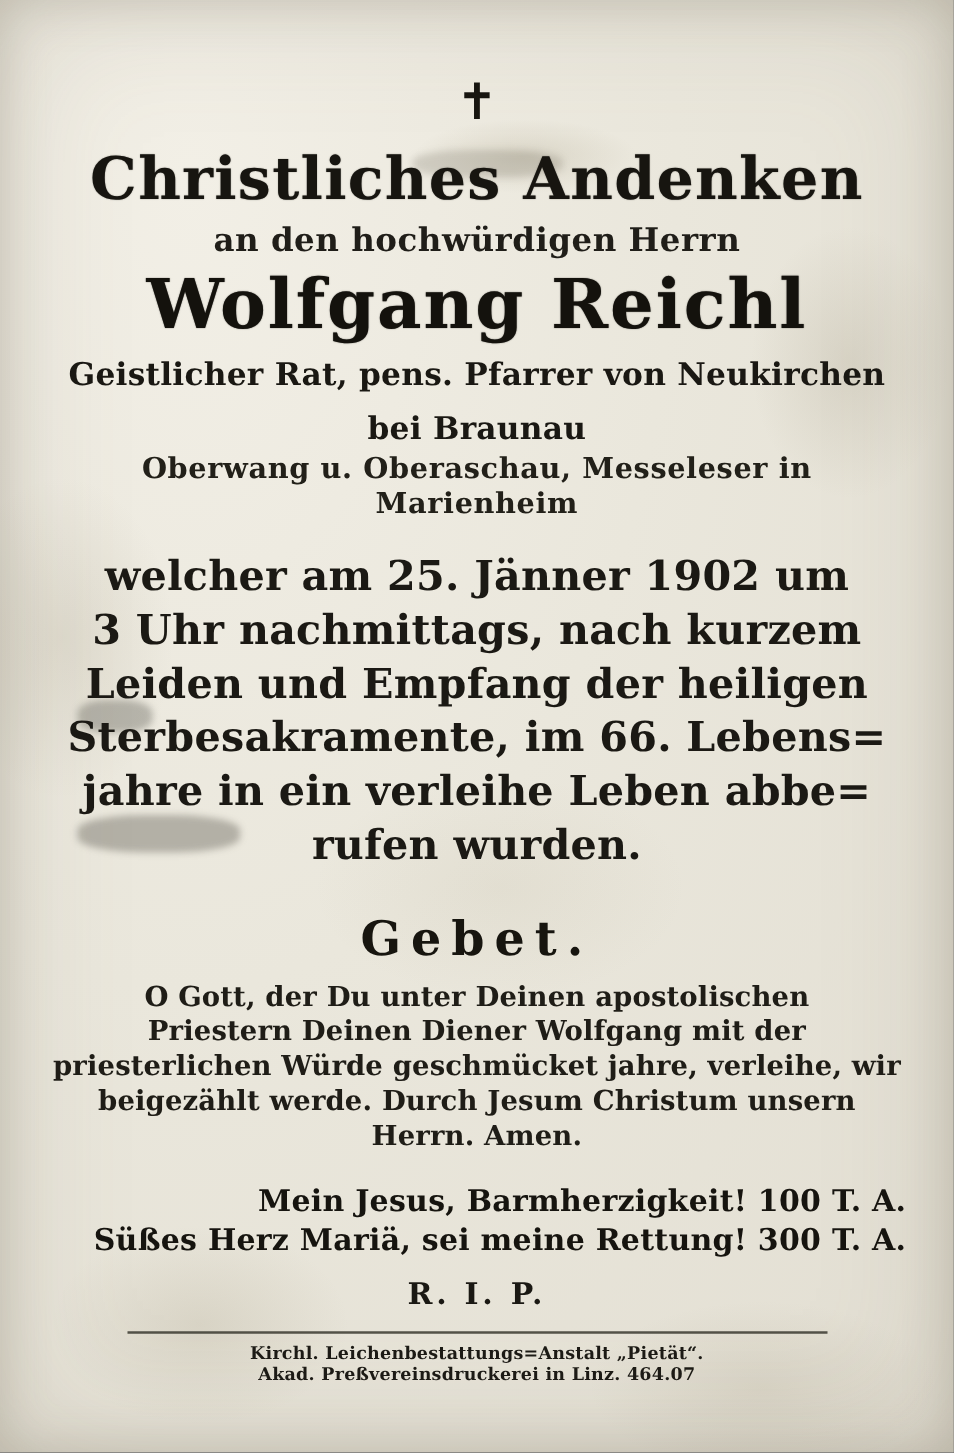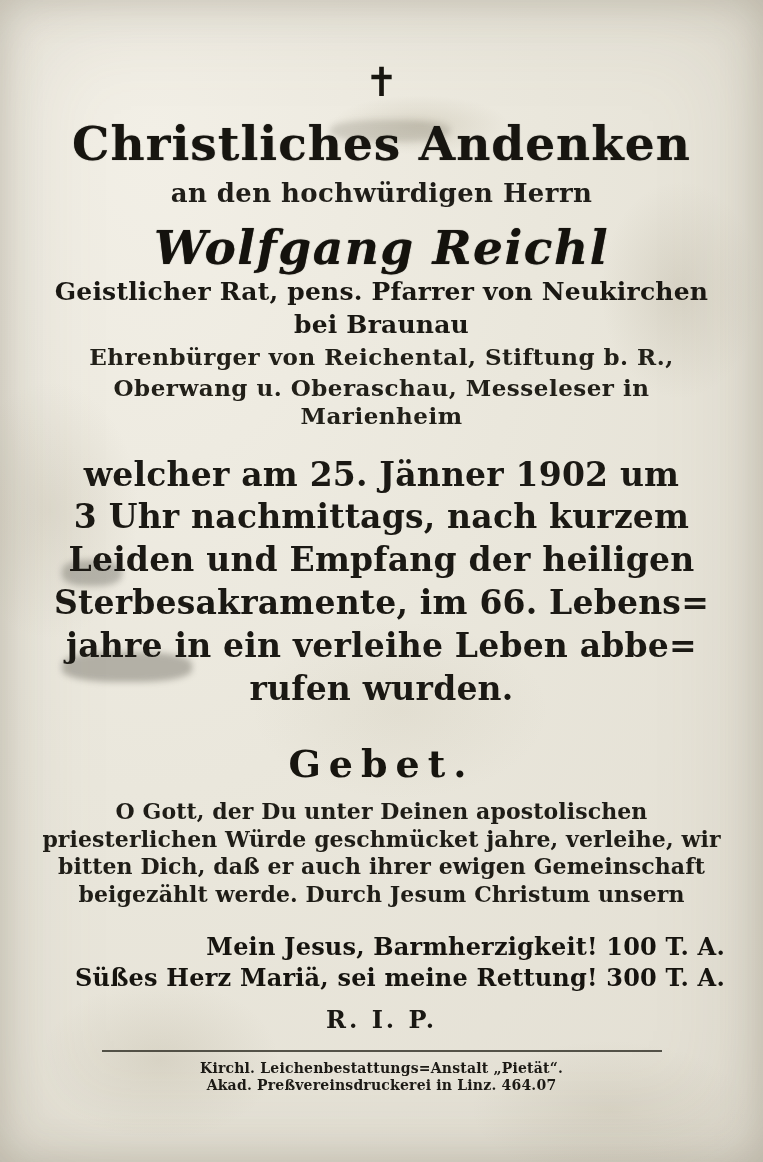--- a/index.html
+++ b/index.html
@@ -90,36 +90,35 @@
   }
 
   .subtitle {
     margin-top: 10px;
     font-size: 26px;
     letter-spacing: .4px;
     color: #201e19;
   }
 
   .name {
-    margin-top: 16px;
-    font-size: 47px;
+    margin-top: 6px;
+    font-size: 55px;
     line-height: 1.04;
     letter-spacing: 1.5px;
     color: #14120d;
     text-shadow: 0 0 1px rgba(20,18,14,.7);
-    font-style: italic;
   }
 
   .titles-line {
     font-size: 25px;
     line-height: 1.16;
     font-weight: 700;
     letter-spacing: .2px;
     color: #1a1813;
-    margin-top: 4px;
+    margin-top: 14px;
   }
 
   .places {
     margin-top: 4px;
     font-size: 23px;
     line-height: 1.2;
     color: #222019;
     font-weight: 600;
   }
 
@@ -206,39 +205,39 @@
 
     <div class="title fraktur">Christliches Andenken</div>
 
     <div class="subtitle fraktur">an den hochwürdigen Herrn</div>
 
     <div class="name fraktur">Wolfgang Reichl</div>
 
     <div class="titles-line fraktur">Geistlicher Rat, pens. Pfarrer von Neukirchen</div>
     <div class="titles-line fraktur">bei Braunau</div>
 
-    <div class="places fraktur">Ehrenbürger von Reichental, Stiftung b. R.,</div>
     <div class="places fraktur">Oberwang u. Oberaschau, Messeleser in Marienheim</div>
 
     <div class="body-text fraktur">
       <span class="ln">welcher am 25. Jänner 1902 um</span>
       <span class="ln">3 Uhr nachmittags, nach kurzem</span>
       <span class="ln">Leiden und Empfang der heiligen</span>
       <span class="ln">Sterbesakramente, im 66. Lebens=</span>
       <span class="ln">jahre in ein verleihe Leben abbe=</span>
       <span class="ln">rufen wurden.</span>
     </div>
 
     <div class="gebet fraktur">Gebet.</div>
 
     <div class="prayer fraktur">
       <span class="ln first">O Gott, der Du unter Deinen apostolischen</span>
+      <span class="ln">Priestern Deinen Diener Wolfgang mit der</span>
       <span class="ln">priesterlichen Würde geschmücket jahre, verleihe, wir</span>
-      <span class="ln">bitten Dich, daß er auch ihrer ewigen Gemeinschaft</span>
       <span class="ln">beigezählt werde. Durch Jesum Christum unsern</span>
+      <span class="ln">Herrn. Amen.</span>
     </div>
 
     <div class="invocations fraktur">
       <span class="ln">Mein Jesus, Barmherzigkeit! 100 T. A.</span>
       <span class="ln">Süßes Herz Mariä, sei meine Rettung! 300 T. A.</span>
     </div>
 
     <div class="rip fraktur">R. I. P.</div>
 
     <div class="rule"></div>

